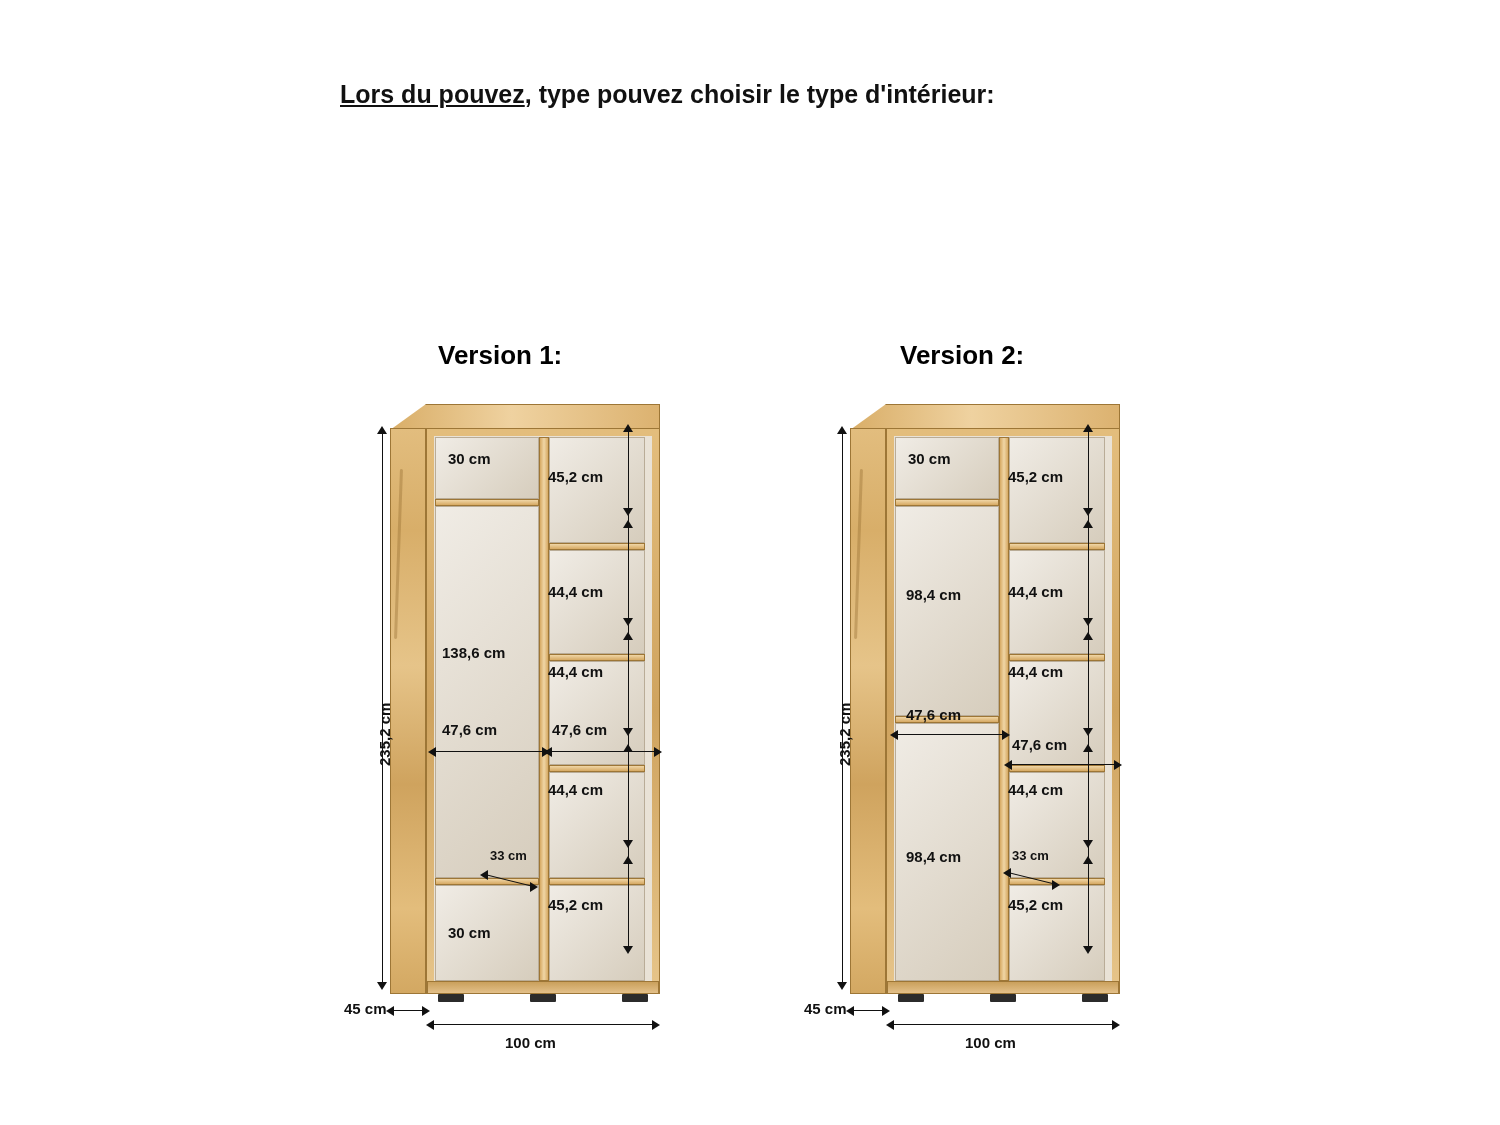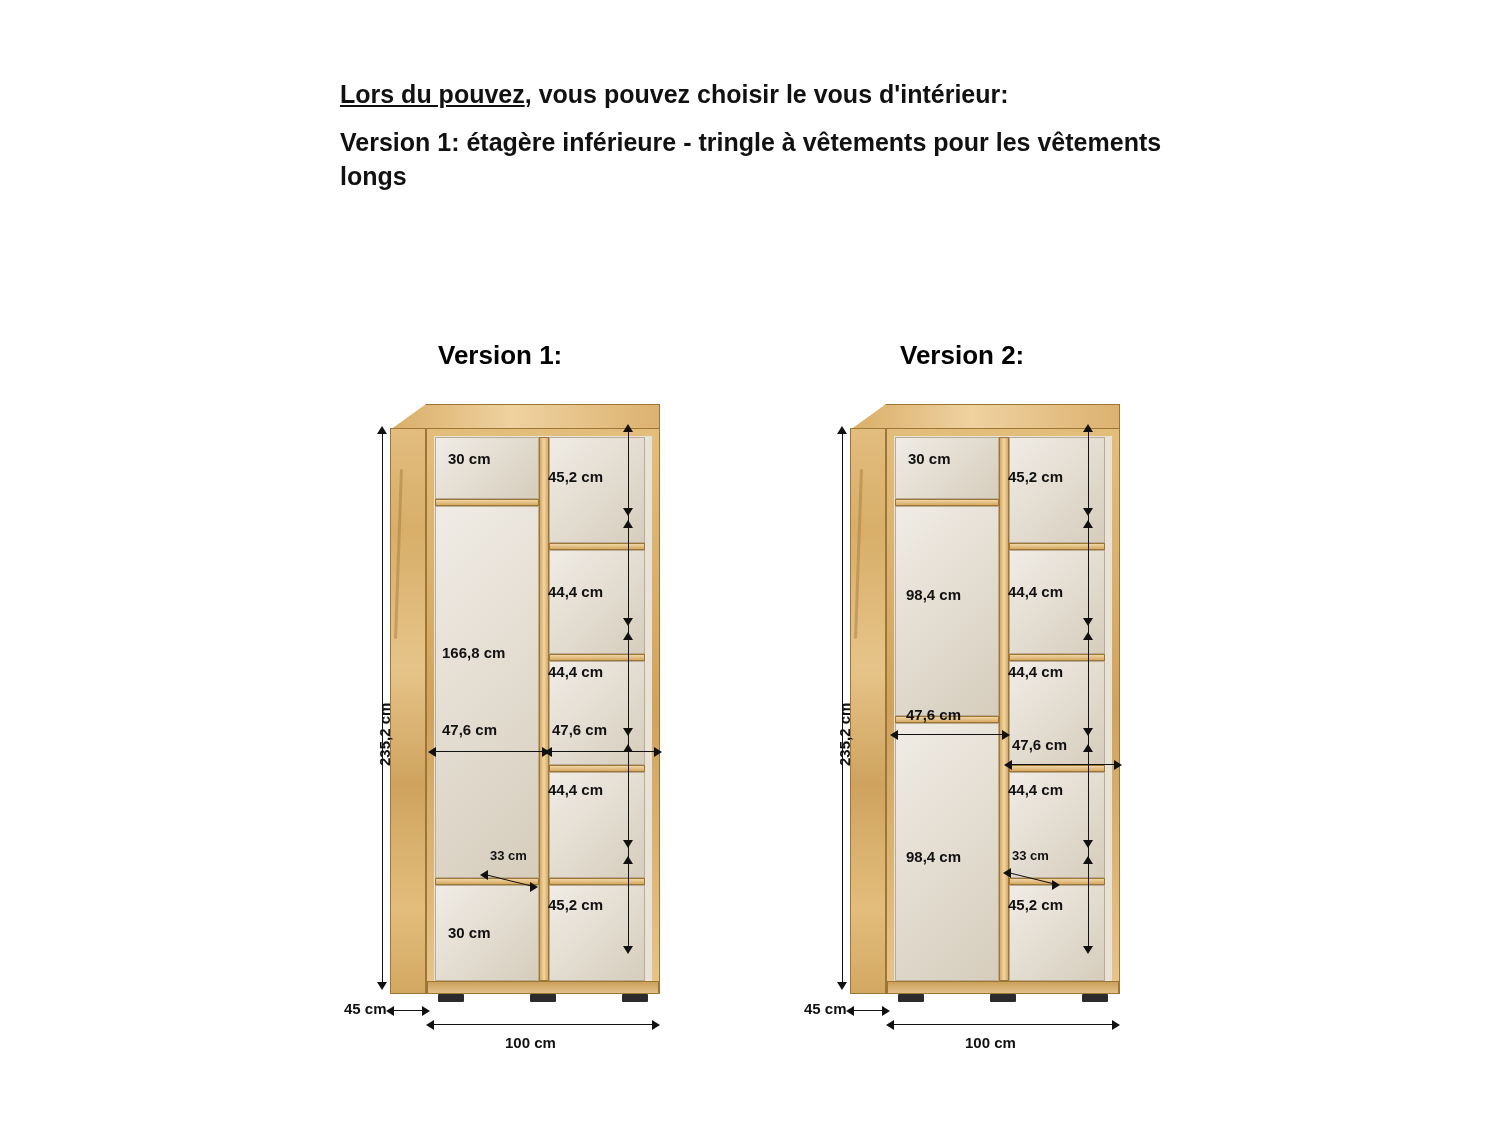--- a/index.html
+++ b/index.html
@@ -188,23 +188,22 @@
   .arrow.up    { border-left: 5px solid transparent; border-right: 5px solid transparent; border-bottom: 8px solid #111; }
   .arrow.down  { border-left: 5px solid transparent; border-right: 5px solid transparent; border-top: 8px solid #111; }
   .arrow.left  { border-top: 5px solid transparent; border-bottom: 5px solid transparent; border-right: 8px solid #111; }
   .arrow.right { border-top: 5px solid transparent; border-bottom: 5px solid transparent; border-left: 8px solid #111; }
 </style>
 </head>
 <body>
 
 <div id="intro">
   <div class="intro-line first">
-    <span class="underline">Lors du pouvez</span><span>, vous pouvez choisir le vous d'intérieur:</span>
+    <span class="underline">Lors du pouvez</span><span>, type pouvez choisir le type d'intérieur:</span>
   </div>
-  <div class="intro-line">Version 1: étagère inférieure - tringle à vêtements pour les vêtements longs</div>
 </div>
 
 <div class="version-title" id="v1-title">Version 1:</div>
 <div class="version-title" id="v2-title">Version 2:</div>
 
 <div class="diagram" id="diagram1">
 
   <div class="cab">
     <div class="top-panel"></div>
     <div class="side-panel"></div>
@@ -247,21 +246,21 @@
   <div class="arrow left" style="left:56px; top:610px;"></div>
   <div class="arrow right" style="left:92px; top:610px;"></div>
   <div class="dim" style="left:14px; top:604px;">45 cm</div>
 
   <div class="dimline-h" style="left:100px; top:628px; width:228px;"></div>
   <div class="arrow left" style="left:96px; top:624px;"></div>
   <div class="arrow right" style="left:322px; top:624px;"></div>
   <div class="dim" style="left:175px; top:638px;">100 cm</div>
 
   <div class="dim" style="left:118px; top:54px;">30 cm</div>
-  <div class="dim" style="left:112px; top:248px;">166,8 cm</div>
+  <div class="dim" style="left:112px; top:248px;">138,6 cm</div>
   <div class="dim" style="left:118px; top:528px;">30 cm</div>
   <div class="dim" style="left:112px; top:325px;">47,6 cm</div>
 
   <div class="dimline-h" style="left:102px; top:355px; width:116px;"></div>
   <div class="arrow left" style="left:98px; top:351px;"></div>
   <div class="arrow right" style="left:212px; top:351px;"></div>
 
   <div class="dim" style="left:222px; top:325px;">47,6 cm</div>
   <div class="dimline-h" style="left:218px; top:355px; width:112px;"></div>
   <div class="arrow left" style="left:214px; top:351px;"></div>

